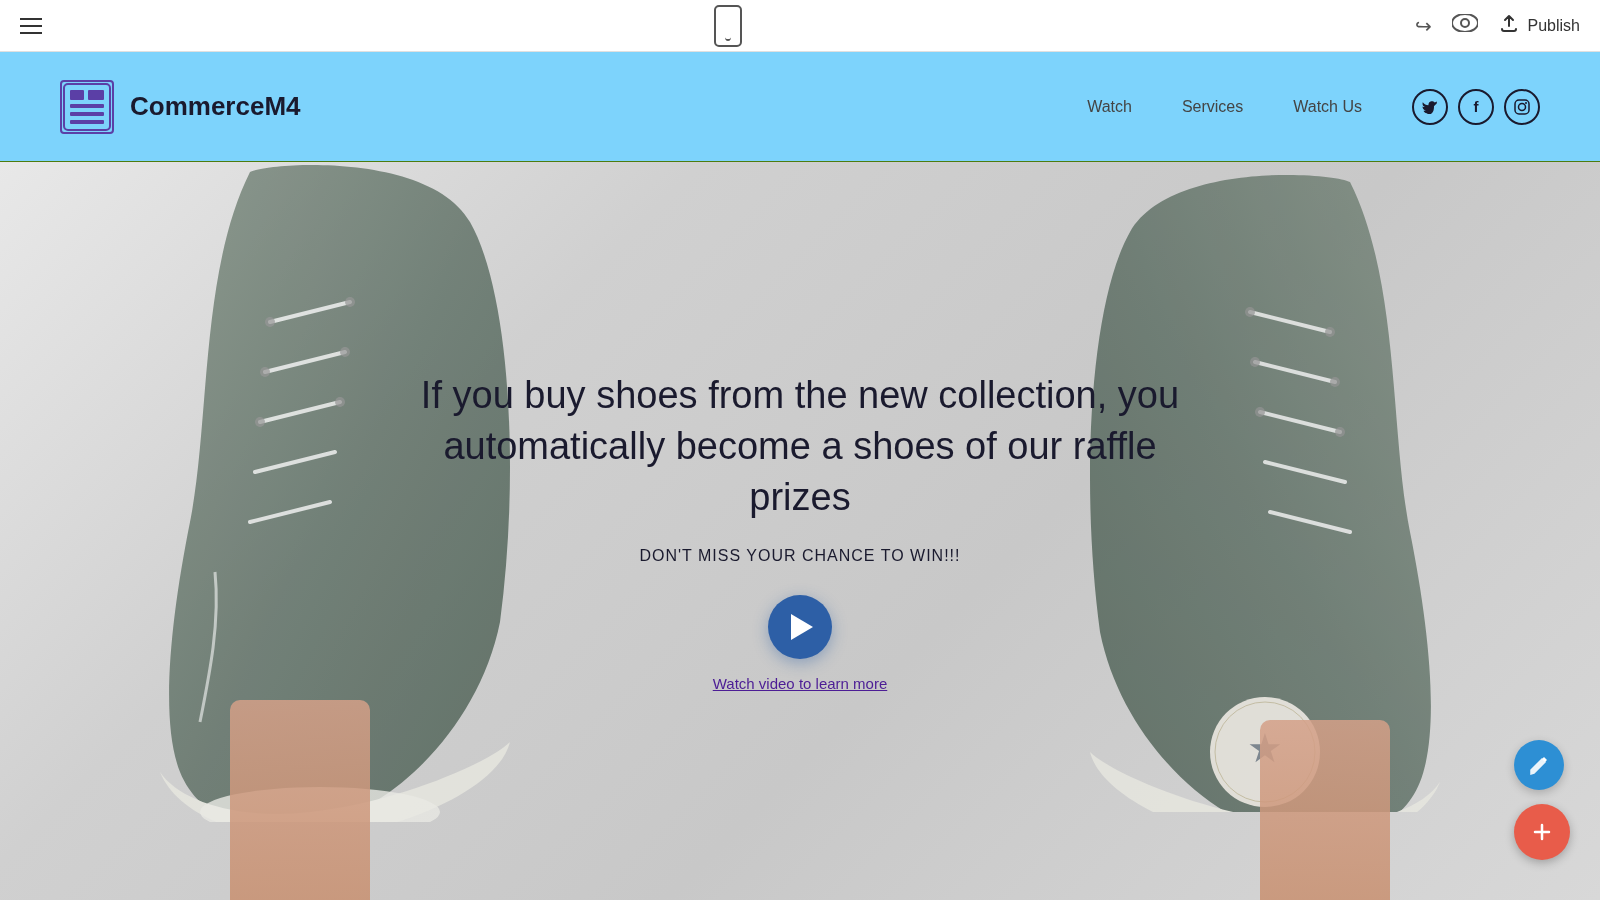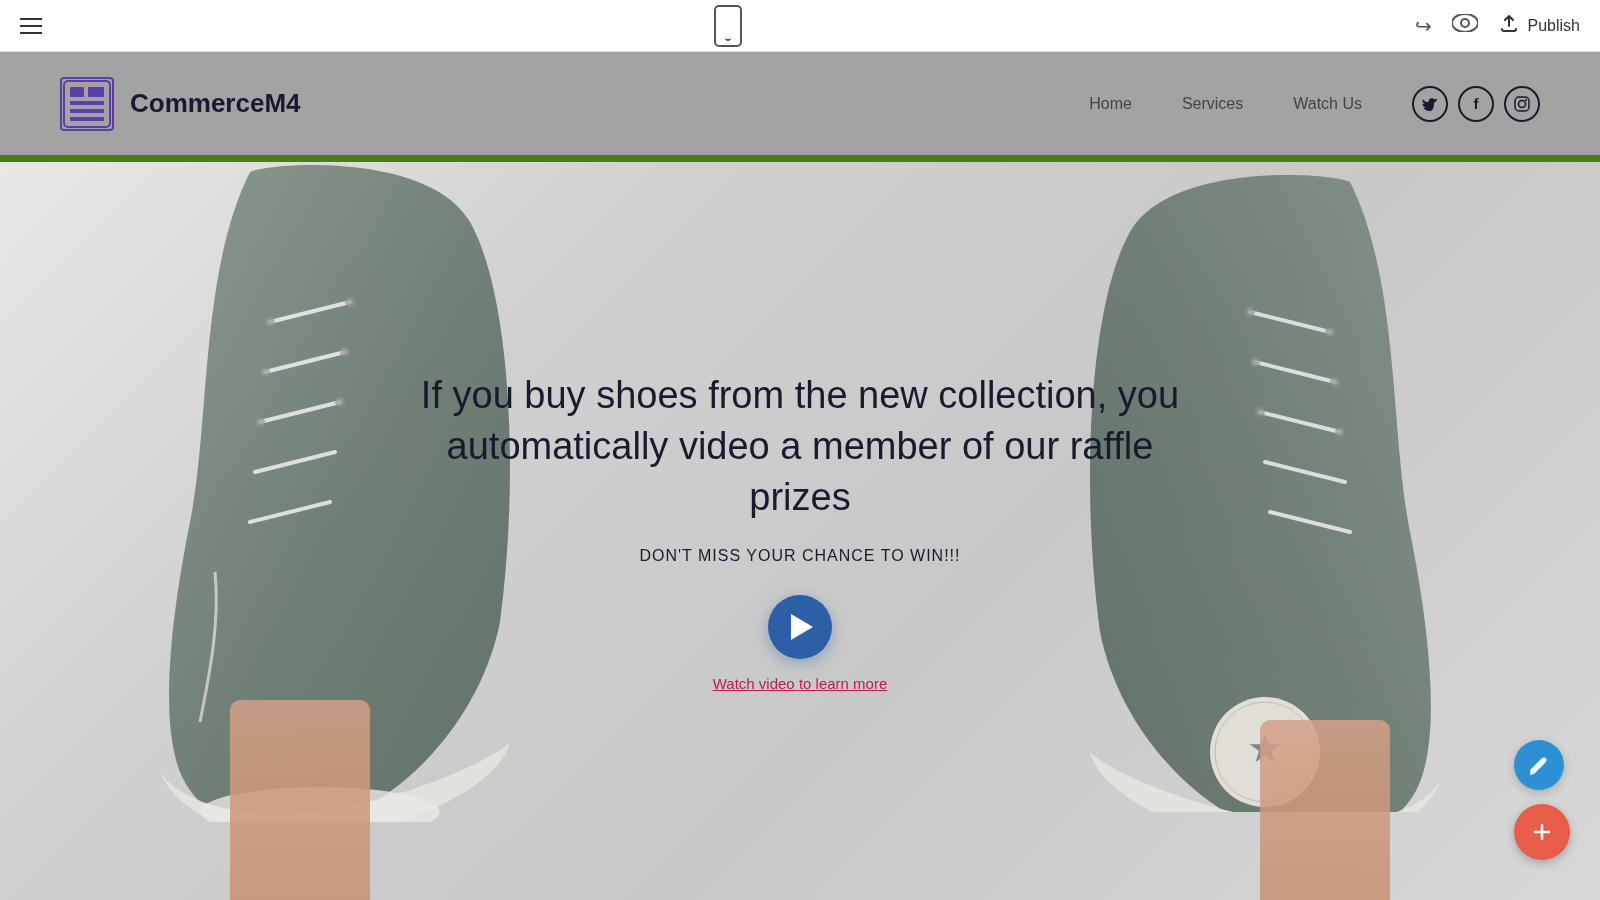--- a/index.html
+++ b/index.html
@@ -112,27 +112,27 @@
     
     .website-container {
       margin-top: 52px;
       height: calc(900px - 52px);
       background: #ffffff;
       position: relative;
     }
 
     
     .site-header {
-      background: #a3a3a3;
+      background: #7dd3fc;
       height: 110px;
       display: flex;
       align-items: center;
       justify-content: space-between;
       padding: 0 60px;
-      border-bottom: 7px solid #4d7c0f;
+      border-bottom: 1px solid #4d7c0f;
       position: relative;
       z-index: 10;
     }
 
     .site-logo {
       display: flex;
       align-items: center;
       gap: 16px;
     }
 
@@ -280,21 +280,21 @@
       width: 0;
       height: 0;
       border-left: 22px solid #ffffff;
       border-top: 13px solid transparent;
       border-bottom: 13px solid transparent;
       margin-left: 4px;
     }
 
     .watch-video-link {
       font-size: 15px;
-      color: #be185d;
+      color: #4c1d95;
       text-decoration: underline;
       cursor: pointer;
     }
 
     
     .fab-container {
       position: fixed;
       bottom: 40px;
       right: 30px;
       display: flex;
@@ -380,21 +380,21 @@
           <rect x="8" y="22" width="34" height="4" rx="1" fill="#5b3fa6"></rect>
           <rect x="8" y="30" width="34" height="4" rx="1" fill="#5b3fa6"></rect>
           <rect x="8" y="38" width="34" height="4" rx="1" fill="#5b3fa6"></rect>
         </svg>
       </div>
       <span class="site-name">CommerceM4</span>
     </div>
 
     <nav class="site-nav">
       <div class="nav-links">
-        <a class="nav-link">Home</a>
+        <a class="nav-link">Watch</a>
         <a class="nav-link">Services</a>
         <a class="nav-link">Watch Us</a>
       </div>
 
       <div class="nav-social">
         <div class="social-btn">
           <svg width="16" height="14" viewBox="0 0 16 14" fill="none">
             <path d="M15 1.5C14.3 2 13.5 2.3 12.7 2.5C11.8 1.5 10.5 1 9.1 1.3C7.7 1.6 6.6 2.8 6.5 4.2L6.4 5.2C4.2 5.1 2.1 4 0.8 2.2C0.8 2.2 -0.5 5.5 2.8 7C2 7.1 1.2 6.9 0.5 6.5C0.5 6.5 0.5 9.8 3.8 10.6C3 10.8 2.2 10.9 1.5 10.6C1.5 10.6 2.3 13.5 5.8 13.5C3.8 14.9 0.8 14.9 0 14.9C4.2 17 10 15 11.5 10.5C12 9 12 7 12 6C12.5 5.7 13.5 4.7 15 3.5L14.5 3.8C14.8 3.5 15 1.5 15 1.5Z" fill="#1a1a2e"></path>
           </svg>
         </div>
@@ -468,21 +468,21 @@
         <circle cx="205" cy="230" r="5" fill="#888" opacity="0.7"></circle>
         <circle cx="290" cy="300" r="5" fill="#888" opacity="0.7"></circle>
         <circle cx="210" cy="280" r="5" fill="#888" opacity="0.7"></circle>
       </svg>
 
       <div style="position:absolute; left:230px; bottom:0; width:140px; height:200px; background:linear-gradient(to bottom, #d4a088, #c89070); border-radius:10px 10px 0 0; opacity:0.85;"></div>
       <div style="position:absolute; right:210px; bottom:0; width:130px; height:180px; background:linear-gradient(to bottom, #d4a088, #c89070); border-radius:10px 10px 0 0; opacity:0.85;"></div>
     </div>
 
     <div class="hero-content">
-      <h1 class="hero-title">If you buy shoes from the new collection, you automatically video a member of our raffle prizes</h1>
+      <h1 class="hero-title">If you buy shoes from the new collection, you automatically become a shoes of our raffle prizes</h1>
       <p class="hero-subtitle">DON'T MISS YOUR CHANCE TO WIN!!!</p>
 
       <div class="play-btn-wrapper">
         <button class="play-btn">
           <div class="play-triangle"></div>
         </button>
         <span class="watch-video-link">Watch video to learn more</span>
       </div>
     </div>
   </section>

